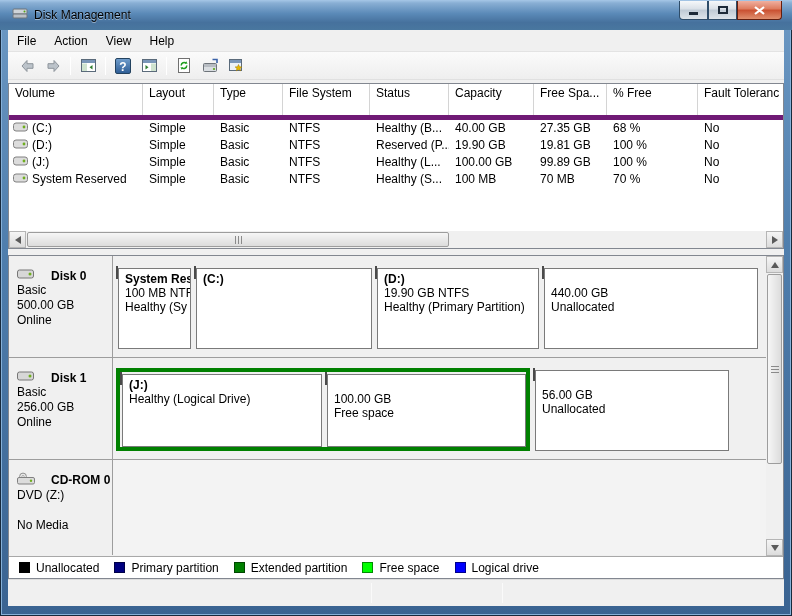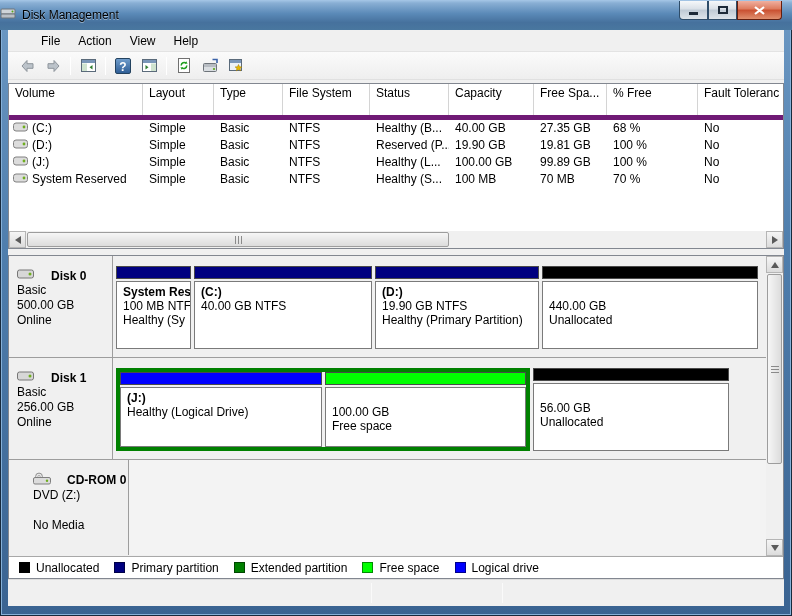--- a/index.html
+++ b/index.html
@@ -7,42 +7,42 @@
   .window {
     position:relative; width:792px; height:616px;
     background:linear-gradient(180deg,#6d99c4 0%,#4f7ead 40%,#3a6391 100%);
     box-shadow:inset 0 0 0 1px #17293c, inset 0 0 0 2px #86b0d8;
     overflow:hidden;
   }
   
   .titlebar {
     position:absolute; left:0; top:0; width:100%; height:30px;
     background:linear-gradient(180deg,#a6c7e7 0%,#89afd4 10%,#5b8ab8 45%,#46719d 75%,#49779f 100%);
-    display:flex; align-items:center; 
+    display:flex; align-items:center; padding-left:12px;
   }
   .title-text { font-size:12px; color:#000; margin-left:6px; text-shadow:0 1px 0 rgba(255,255,255,.45); }
   .winbtns { position:absolute; right:10px; top:1px; display:flex; }
   .winbtn {
     width:29px; height:19px; border:1px solid #2e4c68; border-top:none;
     background:linear-gradient(180deg,#f6f8fa 0%,#d9e0e7 45%,#bfcad4 50%,#dde4ea 100%);
     display:flex; align-items:center; justify-content:center; position:relative;
   }
   .winbtn.min { border-radius:0 0 0 4px; }
   .winbtn.close {
     width:45px; border-radius:0 0 4px 0; border-color:#641e0e;
     background:linear-gradient(180deg,#f0b0a0 0%,#dd7a5d 45%,#c94f30 50%,#e0906f 100%);
   }
   .glyph-min { width:9px; height:3px; background:#1d2a38; margin-top:7px; }
   .glyph-max { width:10px; height:8px; border:2px solid #1d2a38; background:transparent; }
   
   .client {
     position:absolute; left:8px; top:30px; width:776px; height:576px;
     background:#f0f0f0; display:flex; flex-direction:column;
   }
-  .menubar { height:22px; background:#f0f0f0; display:flex; align-items:center; padding-left:24px; border-bottom:1px solid #e3e3e3; }
+  .menubar { height:22px; background:#f0f0f0; display:flex; align-items:center; padding-left:0; border-bottom:1px solid #e3e3e3; }
   .menu-item { font-size:12px; color:#000; padding:3px 9px; }
   .toolbar { height:28px; background:linear-gradient(180deg,#fbfbfb,#eeeeee); display:flex; align-items:center; padding-left:6px; border-bottom:1px solid #e0e0e0; }
   .tbtn { width:24px; height:22px; display:flex; align-items:center; justify-content:center; margin:0 1px; }
   .tsep { width:1px; height:18px; background:#c6c6c6; border-right:1px solid #fff; margin:0 4px; }
   .tb-help {
     width:16px; height:16px; border-radius:2px; text-align:center;
     background:linear-gradient(180deg,#6f9ccb,#2f5e96); color:#fff; font-weight:bold; font-size:12px; line-height:16px;
     border:1px solid #23425f;
   }
   .gap3 { height:3px; background:#f0f0f0; }
@@ -66,26 +66,26 @@
     background:linear-gradient(180deg,#f6f6f6,#dcdcdc); display:flex; align-items:center; justify-content:center;
   }
   .hgrip { width:7px; height:8px; background:repeating-linear-gradient(90deg,#8a8a8a 0 1px,transparent 1px 3px); }
   .splitter { height:6px; background:#f0f0f0; }
   
   .graphwrap { height:324px; border:1px solid #828790; background:#f0f0f0; display:flex; flex-direction:column; }
   .graph { height:300px; position:relative; }
   .graph-content { position:absolute; left:0; top:0; right:17px; bottom:0; overflow:hidden; }
   .diskrow { display:flex; border-bottom:1px solid #9d9d9d; }
   .diskrow.d0, .diskrow.d1 { height:102px; }
-  .diskrow.d2 { height:95px; border-bottom:none;padding-left:16px; }
+  .diskrow.d2 { height:95px; border-bottom:none; }
   .diskinfo { width:104px; background:#f0f0f0; border-right:1px solid #9d9d9d; padding:12px 0 0 8px; flex:none; }
   .diskname { font-size:12px; font-weight:bold; display:flex; align-items:center; gap:16px; }
   .dline { font-size:12px; line-height:15px; min-height:15px; }
   .parts { flex:1; display:flex; padding:10px 4px 8px 3px; align-items:stretch; }
-  .part { display:flex; flex-direction:column; margin-right:3px; flex:none; }
+  .part { display:flex; margin-right:3px; flex:none; }
   .pbar { height:13px; border:1px solid #4a4a4a; flex:none; }
   .pbox { flex:1; margin-top:2px; border:1px solid #7a7a7a; background:#fff; padding:3px 6px; overflow:hidden; }
   .ptitle { font-size:12px; font-weight:bold; line-height:14px; min-height:14px; white-space:nowrap; }
   .pline { font-size:12px; line-height:14px; min-height:14px; white-space:nowrap; }
   .extframe { display:flex; border:4px solid #008000; margin-right:3px; padding:0; flex:none; }
   .extframe .part:last-child { margin-right:0; }
   .cdempty { flex:1; background:#f3f3f3; }
   
   .vscroll { position:absolute; right:0; top:0; bottom:0; width:17px; background:#f0f0f0; display:flex; flex-direction:column; align-items:center; }
   .vthumb {
@@ -326,21 +326,20 @@
                 <div class="pbox">
                   <div class="ptitle">System Res</div>
                   <div class="pline">100 MB NTF</div>
                   <div class="pline">Healthy (Sy</div>
                 </div>
               </div>
               <div class="part" style="width:178px;">
                 <div class="pbar" style="background-color: rgb(0, 0, 128);"></div>
                 <div class="pbox">
                   <div class="ptitle">(C:)</div>
-                  <div class="pline">40.00 GB NTFS</div>
                 </div>
               </div>
               <div class="part" style="width:164px;">
                 <div class="pbar" style="background-color: rgb(0, 0, 128);"></div>
                 <div class="pbox">
                   <div class="ptitle">(D:)</div>
                   <div class="pline">19.90 GB NTFS</div>
                   <div class="pline">Healthy (Primary Partition)</div>
                 </div>
               </div>

